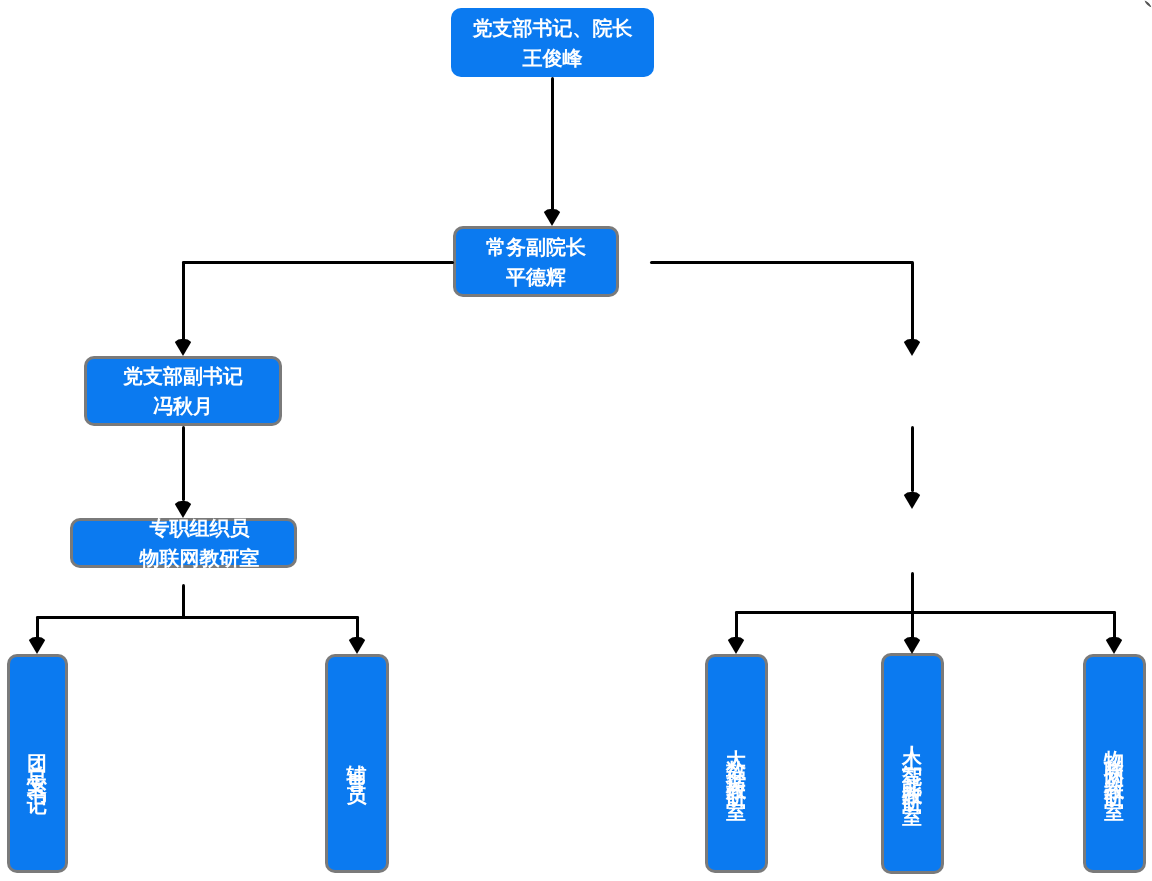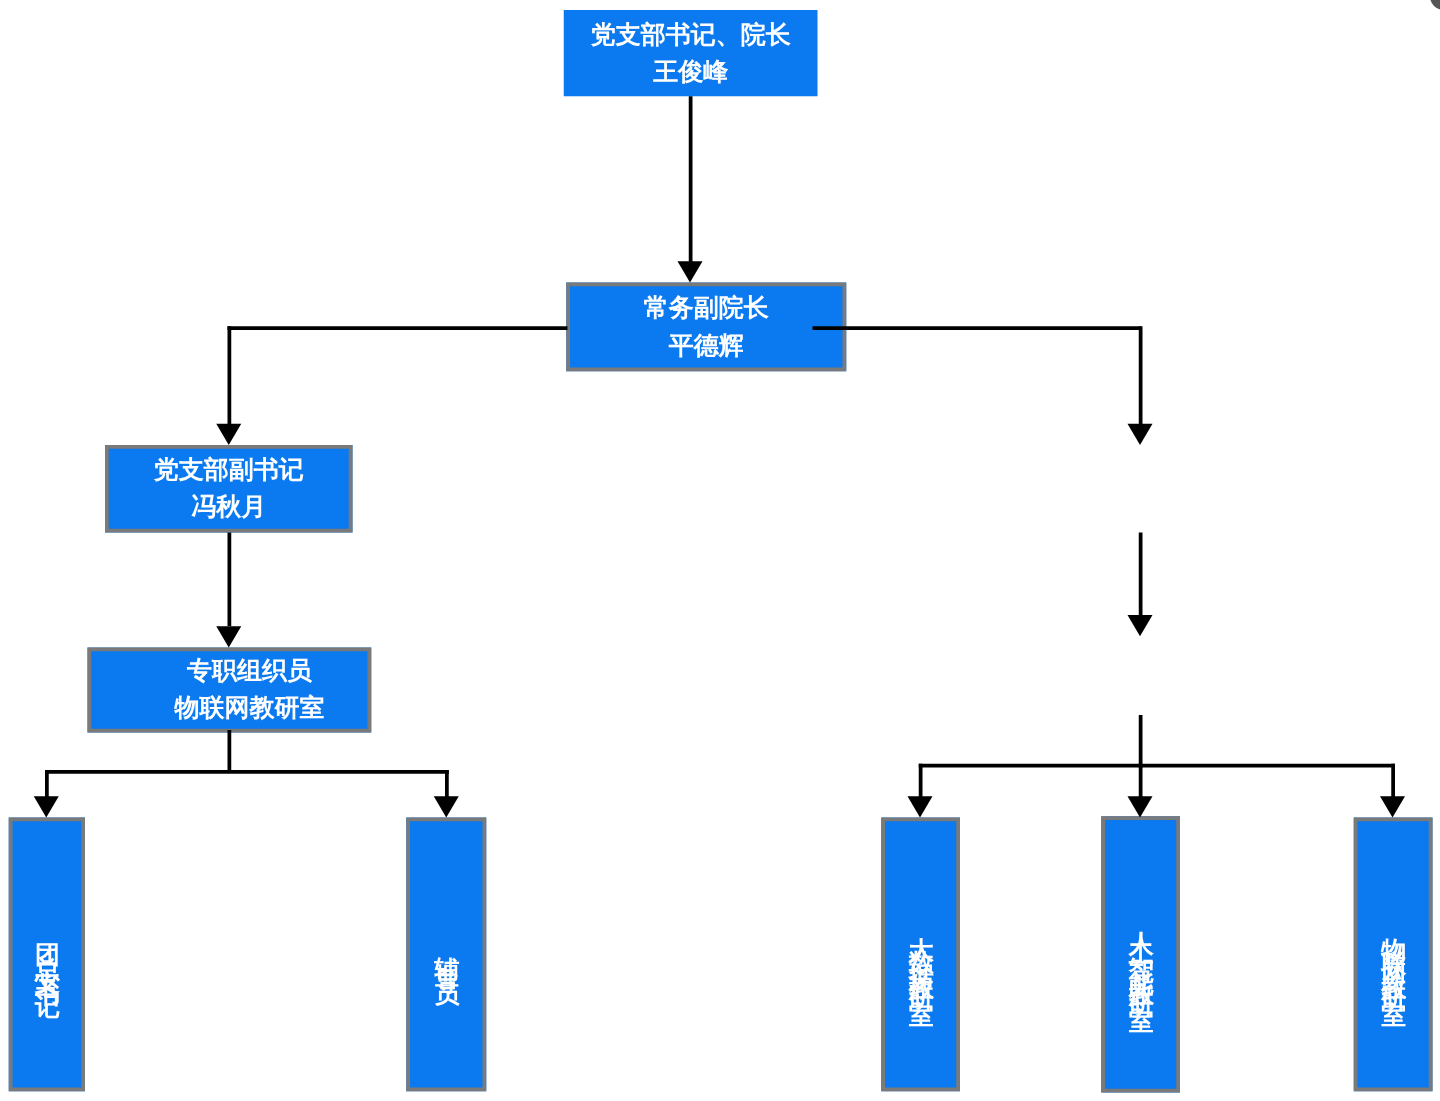--- a/index.html
+++ b/index.html
@@ -1,21 +1,21 @@
 <!DOCTYPE html>
 <html style="--node-fill: #0b7af0; --node-border: #7a7a7a; --node-text: #ffffff; --connector: #000000;"><head>
 <meta charset="utf-8">
 <style>
   :root {
     --node-fill: #0b7af0;
     --node-border: #7a7a7a;
     --node-text: #ffffff;
     --connector: #000000;
   }
-  * { margin: 0; padding: 0; box-sizing: border-box; }
+  * { margin: 0; padding: 0; box-sizing: border-box; border-radius: 10px; }
   html, body { background: #ffffff; }
   body { font-family: "Liberation Sans", sans-serif; }
 
   .canvas {
     position: relative;
     width: 1152px;
     height: 881px;
     background: #ffffff;
     overflow: hidden;
   }
@@ -47,24 +47,24 @@
     justify-content: center;
     writing-mode: vertical-rl;
     text-orientation: upright;
     font-size: 20px;
     letter-spacing: 10px;
     line-height: 1;
   }
 
   
   #b1  { left: 451px; top: 8px;   width: 203px; height: 69px; }
-  #b2  { left: 453px; top: 226px; width: 224px; height: 71px; }
+  #b2  { left: 453px; top: 226px; width: 166px; height: 71px; }
   #b3l { left: 84px;  top: 356px; width: 198px; height: 70px; align-items: center; }
   #b3r { left: 813px; top: 356px; width: 198px; height: 70px; }
-  #b4l { left: 70px;  top: 518px; width: 227px; height: 68px; padding-left: 32px; }
+  #b4l { left: 70px;  top: 518px; width: 227px; height: 50px; padding-left: 32px; }
   #b4r { left: 802px; top: 509px; width: 221px; height: 63px; }
   #b5a { left: 7px;    top: 654px; width: 61px; height: 219px; }
   #b5b { left: 325px;  top: 654px; width: 64px; height: 219px; }
   #b5c { left: 705px;  top: 654px; width: 63px; height: 219px; }
   #b5d { left: 881px;  top: 653px; width: 63px; height: 221px; }
   #b5e { left: 1083px; top: 654px; width: 63px; height: 219px; }
 
   
   .hline, .vline { position: absolute; background: var(--connector); }
   .hline { height: 3px; }

